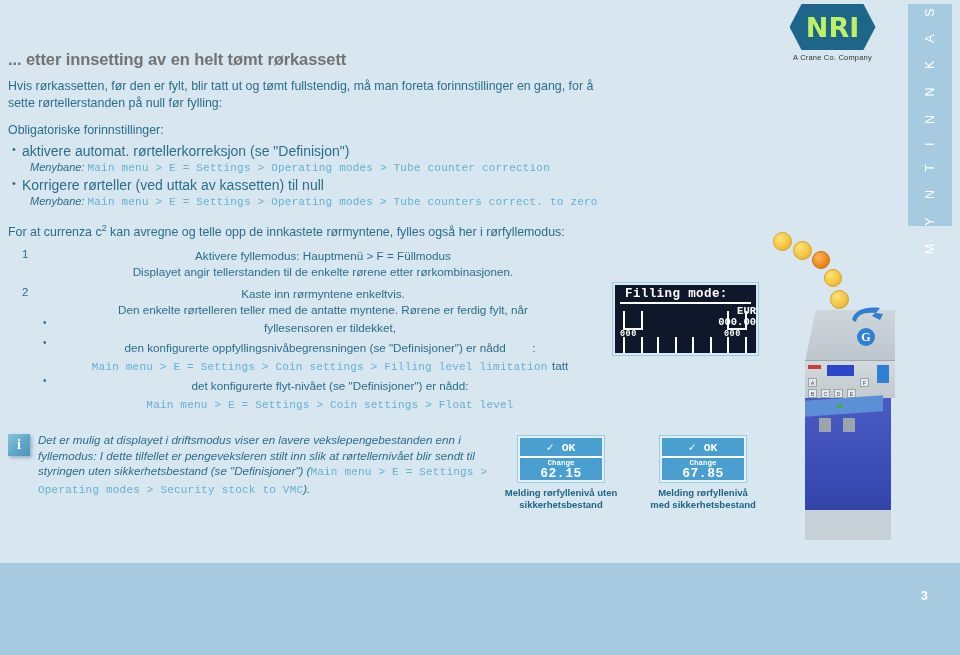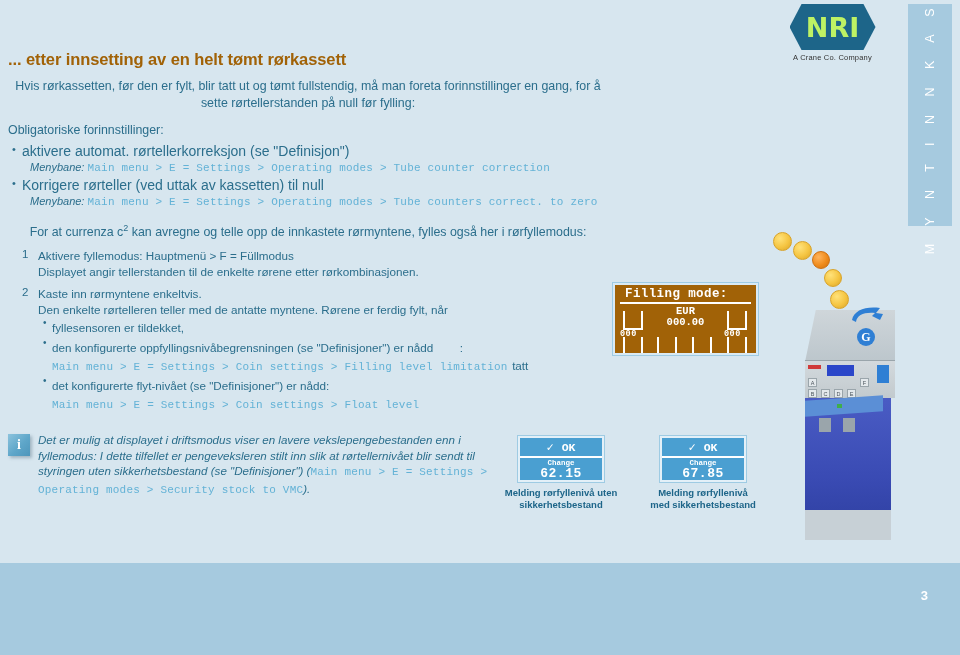--- a/index.html
+++ b/index.html
@@ -39,46 +39,46 @@
   .logo-hex-text{
     color:#bef264; font-weight:bold; font-size:27px; letter-spacing:0px;
     font-family:"DejaVu Sans", sans-serif; line-height:1;
   }
   .logo-sub{ font-size:7.5px; color:#333; margin-top:3px; letter-spacing:.2px; }
 
   
   .content{ position:absolute; left:8px; top:50px; width:600px; }
 
   h1.head{
-    font-size:16.5px; font-weight:bold; color:#a16207;
+    font-size:16.5px; font-weight:bold; color:#737373;
     margin:0 0 9px 0; letter-spacing:-0.1px;
   }
   p.body{
     font-size:12.4px; line-height:16.5px; color:#2b6e8c;
-    margin:8px 0 8px 0; font-weight:400;text-align:center;
+    margin:8px 0 8px 0; font-weight:400;
   }
   .sub{ font-size:9px; vertical-align:super; }
 
   p.plain{ font-size:12.4px; line-height:16.5px; color:#2b6e8c; margin:0 0 4px 0; }
 
   ul.bullets{ list-style:none; margin:0 0 2px 0; padding:0 0 0 14px; }
   ul.bullets > li{ position:relative; margin:0 0 1px 0; }
   ul.bullets > li:before{
     content:"\2022"; position:absolute; left:-10px; top:0;
     color:#2b6e8c; font-size:11px;
   }
   .li-title{ font-size:14px; line-height:16px; color:#2b6e8c; }
   .menupath{ font-size:11px; line-height:16px; margin-left:8px; }
   .mp-label{ font-style:italic; color:#2b6e8c; font-size:11px; }
   .code{
     font-family:"Liberation Mono","DejaVu Sans Mono", monospace;
     font-size:11px; color:#63b2d6; letter-spacing:.2px;
   }
 
-  ol.steps{ list-style:none; counter-reset:st; margin:3px 0 8px 0; padding:0 0 0 30px; }
+  ol.steps{ list-style:none; counter-reset:st; margin:3px 0 8px 0; padding:0 0 0 30px;text-align:center; }
   ol.steps > li{ position:relative; margin:0 0 7px 0; }
   ol.steps > li:before{
     counter-increment:st; content:counter(st);
     position:absolute; left:-16px; top:0;
     font-size:11.5px; color:#2b6e8c;
   }
   .step-line{ font-size:11.7px; line-height:15.5px; color:#2b6e8c; }
 
   ul.subb{ list-style:none; margin:1px 0 0 0; padding:0 0 0 14px; }
   ul.subb > li{ position:relative; margin:0 0 2px 0; }
@@ -99,32 +99,32 @@
     margin-top:2px;
   }
   .note-text{
     font-style:italic; font-size:11.6px; line-height:15.5px; color:#2b6e8c;
   }
   .note-text .code{ font-style:normal; }
 
   
   .lcd-fill{
     position:absolute; left:613px; top:283px; width:145px; height:72px;
-    background:#a16207; border:2px solid #d9eaf4;
+    background:#0f172a; border:2px solid #d9eaf4;
     box-shadow:0 0 0 1px #9ecbe3;
     overflow:hidden;
   }
   .lcd-fill-title{
     color:#ffffff; font-family:"Liberation Mono","DejaVu Sans Mono",monospace;
     font-size:12.5px; font-weight:bold; padding:2px 0 1px 5px;
     border-bottom:2px solid #ffffff; margin:0 5px 0 5px;
     letter-spacing:.4px;
   }
   .lcd-cur{
-    position:absolute; left:0; right:0; top:21px; text-align:center;
+    position:absolute; left:0; right:0; top:21px; text-align:right;
     color:#ffffff; font-family:"Liberation Mono","DejaVu Sans Mono",monospace;
     font-size:10.5px; font-weight:bold; line-height:11px;
   }
   .tubes{ position:absolute; left:0; top:20px; width:100%; height:52px; }
   .tube{
     position:absolute; width:20px; height:19px;
     border-left:2px solid #ffffff; border-right:2px solid #ffffff;
     border-bottom:2px solid #ffffff;
   }
   .tnum{

